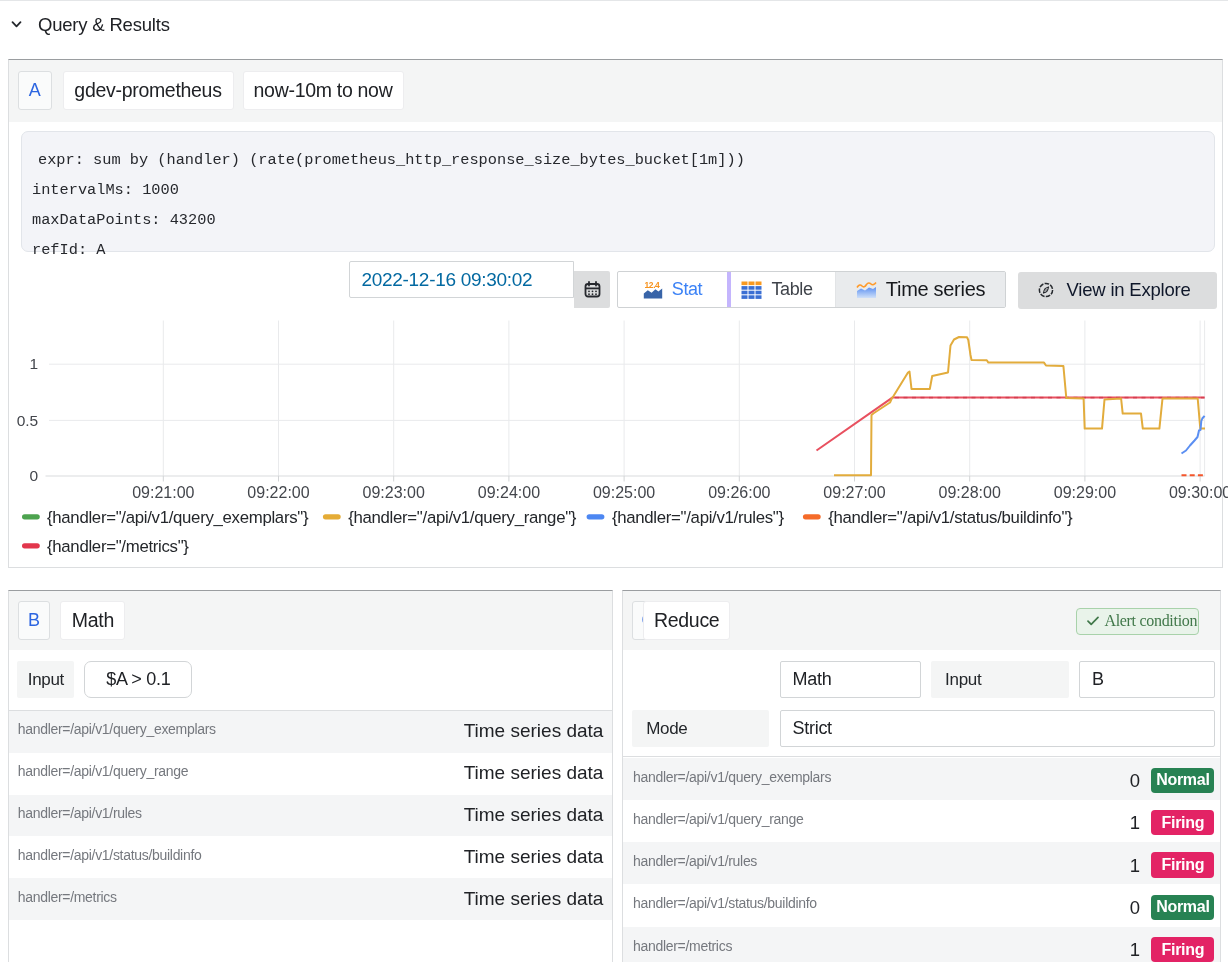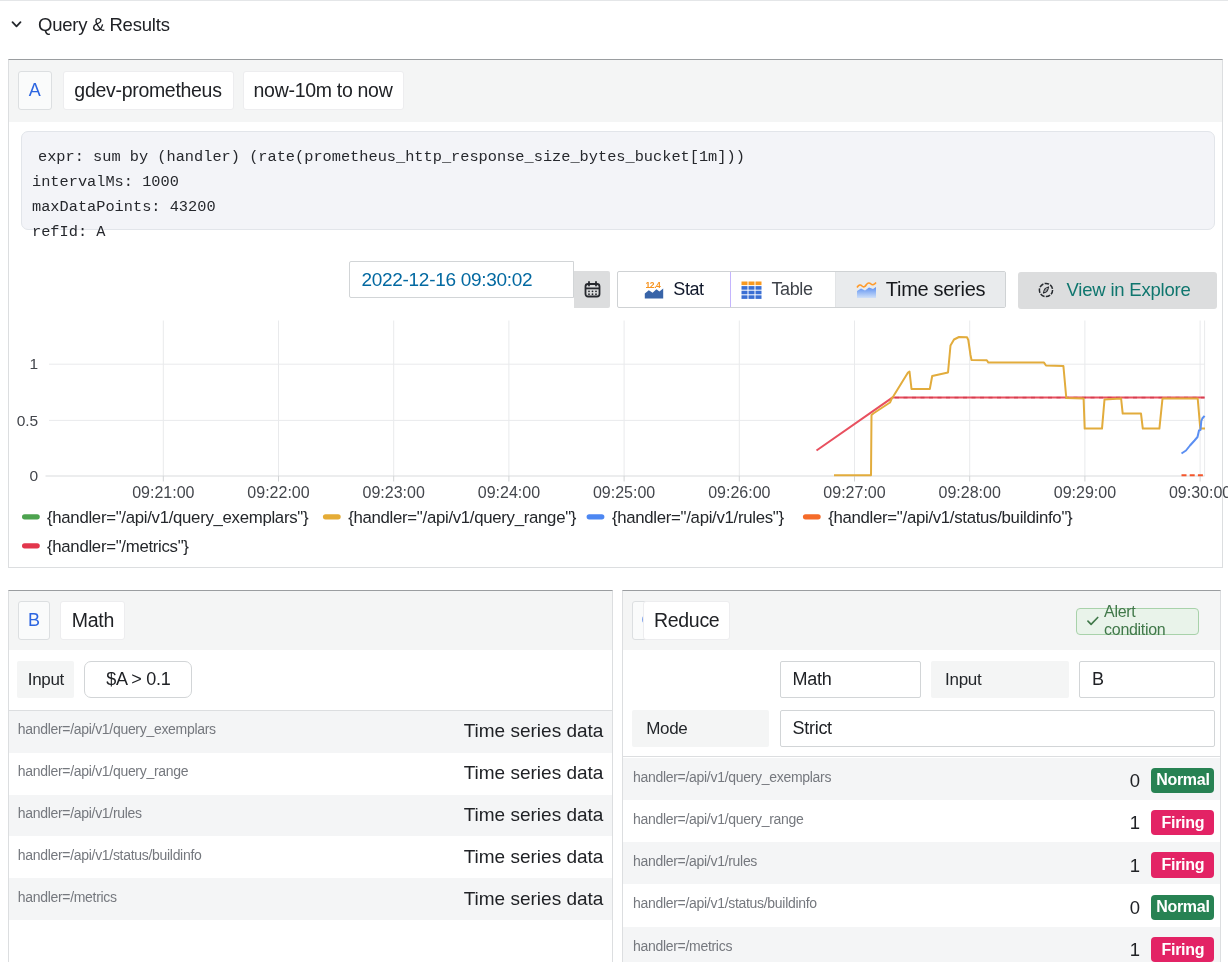--- a/index.html
+++ b/index.html
@@ -27,21 +27,21 @@
     <path d="M2.5 4.2 L6.5 8.3 L10.5 4.2" stroke="#24272c" stroke-width="1.8" stroke-linecap="round" stroke-linejoin="round"></path>
   </svg>
   <div class="abs" style="left:38px;top:14px;font-size:18.5px;font-weight:500;color:#202226;letter-spacing:-0.2px;">Query &amp; Results</div>
 
   <div class="panel" style="left:8px;top:59px;width:1215px;height:509px;"></div>
   <div class="band" style="left:9px;top:60px;width:1213px;height:62px;"></div>
   <div class="badge" style="left:17.5px;top:71px;width:34.5px;height:38.5px;">A</div>
   <div class="chip" style="left:62.5px;top:71px;width:171px;height:38.5px;">gdev-prometheus</div>
   <div class="chip" style="left:242.5px;top:71px;width:161px;height:38.5px;">now-10m to now</div>
 
-  <pre class="abs" style="left:21px;top:131px;width:1194px;height:99px;background:#f3f4f8;border:1px solid #e2e5ea;border-radius:7px;font-family:'Liberation Mono',monospace;font-size:15.3px;line-height:25px;color:#26282d;padding:13px 10px 0 10px;"><span style="padding-left:6px"></span>expr: sum by (handler) (rate(prometheus_http_response_size_bytes_bucket[1m]))
+  <pre class="abs" style="left:21px;top:131px;width:1194px;height:121px;background:#f3f4f8;border:1px solid #e2e5ea;border-radius:7px;font-family:'Liberation Mono',monospace;font-size:15.3px;line-height:30px;color:#26282d;padding:13px 10px 0 10px;"><span style="padding-left:6px"></span>expr: sum by (handler) (rate(prometheus_http_response_size_bytes_bucket[1m]))
 intervalMs: 1000
 maxDataPoints: 43200
 refId: A</pre>
 
   <div class="abs" style="left:348.5px;top:261px;width:225.5px;height:37px;background:#fff;border:1px solid #d2d5d7;border-radius:2px 0 0 2px;display:flex;align-items:center;padding-left:12px;font-size:19px;letter-spacing:-0.3px;color:#0369a1;">2022-12-16 09:30:02</div>
   <div class="abs" style="left:574px;top:271px;width:36px;height:37px;background:#dcddde;border-radius:0 2px 2px 0;display:flex;align-items:center;justify-content:center;">
     <svg width="17" height="17" viewBox="0 0 17 17" fill="none">
       <rect x="1.5" y="3" width="14" height="12.5" rx="2.5" stroke="#26292e" stroke-width="1.8"></rect>
       <line x1="1.5" y1="7.4" x2="15.5" y2="7.4" stroke="#26292e" stroke-width="1.8"></line>
       <line x1="5" y1="1" x2="5" y2="4.5" stroke="#26292e" stroke-width="1.8" stroke-linecap="round"></line>
@@ -49,21 +49,21 @@
       <circle cx="5" cy="10.3" r="0.9" fill="#26292e"></circle>
         <circle cx="8.5" cy="10.3" r="0.9" fill="#26292e"></circle>
         <circle cx="12" cy="10.3" r="0.9" fill="#26292e"></circle>
       <circle cx="5" cy="13.2" r="0.9" fill="#26292e"></circle>
         <circle cx="8.5" cy="13.2" r="0.9" fill="#26292e"></circle>
         <circle cx="12" cy="13.2" r="0.9" fill="#26292e"></circle>
     </svg>
   </div>
 
   <div class="abs" style="left:617px;top:271px;width:389px;height:37px;background:#fff;border:1px solid #cfd2d4;border-radius:2px;display:flex;">
-    <div style="width:113px;display:flex;align-items:center;justify-content:center;gap:9px;color:#0f172a;font-size:18px;letter-spacing:-0.4px;border-right:1px solid #c4b5fd;">
+    <div style="width:113px;display:flex;align-items:center;justify-content:center;gap:9px;color:#3b82f6;font-size:18px;letter-spacing:-0.4px;border-right:4px solid #c4b5fd;">
       <svg width="20" height="21" viewBox="0 0 20 21">
         <text x="1.5" y="8.5" font-size="8.5" font-weight="bold" fill="#f7931e" font-family="'Liberation Sans',sans-serif">12.4</text>
         <path d="M0.8 19.5 L0.8 14.5 L4.8 11.2 L8.6 13.8 L12.4 10.2 L15.4 12.6 L19.2 9.6 L19.2 19.5 Z" fill="#3864a8"></path>
       </svg>Stat</div>
     <div style="width:105px;display:flex;align-items:center;justify-content:flex-start;padding-left:9.5px;gap:10px;color:#3f434a;font-size:18px;letter-spacing:-0.4px;border-right:1px solid #e2e4e6;">
       <svg width="21" height="20" viewBox="0 0 21 20">
         <rect x="0.5" y="1.5" width="6" height="3.6" fill="#f99a21"></rect>
           <rect x="7.5" y="1.5" width="6" height="3.6" fill="#f99a21"></rect>
           <rect x="14.5" y="1.5" width="6" height="3.6" fill="#f99a21"></rect>
         <rect x="0.5" y="6.1" width="6" height="3.6" fill="#3b6fd3"></rect>
@@ -82,21 +82,21 @@
             <linearGradient id="tsg" x1="0" y1="0" x2="0" y2="1">
           <stop offset="0" stop-color="#5b8ff2"></stop>
               <stop offset="1" stop-color="#cfe0f8"></stop>
             </linearGradient>
           </defs>
         <path d="M1 18 L1 11 L5 8.5 L9 10.5 L13 7.5 L17 9 L20 7 L20 18 Z" fill="url(#tsg)"></path>
         <path d="M1 7.5 C3 4.5 4.5 4.5 6 6 C7.5 7.5 9 7 10.5 4.5 C12 2.5 13.5 2.5 15 4 C16.5 5.5 18.5 4.5 20 2.5" stroke="#ff9a2a" stroke-width="1.6" fill="none"></path>
       </svg>Time series</div>
   </div>
 
-  <div class="abs" style="left:1017.5px;top:272px;width:199px;height:36.5px;background:#dcddde;border-radius:3px;display:flex;align-items:center;padding-left:20px;gap:13px;font-size:18.5px;letter-spacing:-0.2px;color:#0f766e;">
+  <div class="abs" style="left:1017.5px;top:272px;width:199px;height:36.5px;background:#dcddde;border-radius:3px;display:flex;align-items:center;padding-left:20px;gap:13px;font-size:18.5px;letter-spacing:-0.2px;color:#0f172a;">
     <svg width="16" height="16" viewBox="0 0 16 16" fill="none">
       <circle cx="8" cy="8" r="6.6" stroke="#26292e" stroke-width="1.5" stroke-dasharray="4.6 1.3"></circle>
       <path d="M10.6 4.9 C10.1 7.2 9.6 8.6 8.9 9.3 C8.2 10 6.9 10.6 5.4 11.1 C5.9 8.8 6.4 7.4 7.1 6.7 C7.8 6 9.1 5.4 10.6 4.9 Z" stroke="#26292e" stroke-width="1.1" fill="none" stroke-linejoin="round"></path>
       <circle cx="8" cy="8" r="0.7" fill="#26292e"></circle>
     </svg>View in Explore</div>
 
   <svg class="abs" style="left:0;top:0;pointer-events:none;" width="1228" height="570" viewBox="0 0 1228 570">
     <g stroke="#e9eaec" stroke-width="1">
       <line x1="163.3" y1="320.5" x2="163.3" y2="476"></line>
       <line x1="278.5" y1="320.5" x2="278.5" y2="476"></line>
@@ -179,21 +179,21 @@
   <div class="abs" style="right:624.6px;top:720.4px;font-size:19px;color:#202226;">Time series data</div>
   <div class="abs" style="right:624.6px;top:762.3px;font-size:19px;color:#202226;">Time series data</div>
   <div class="abs" style="right:624.6px;top:804.2px;font-size:19px;color:#202226;">Time series data</div>
   <div class="abs" style="right:624.6px;top:846.1px;font-size:19px;color:#202226;">Time series data</div>
   <div class="abs" style="right:624.6px;top:888px;font-size:19px;color:#202226;">Time series data</div>
 
   <div class="panel" style="left:622px;top:589.5px;width:599px;height:372.5px;border-bottom:none;"></div>
   <div class="band" style="left:623px;top:591px;width:597px;height:59px;"></div>
   <div class="badge" style="left:631.7px;top:601.3px;width:32.8px;height:38.7px;">C</div>
   <div class="chip" style="left:643px;top:601.3px;width:87.4px;height:38.4px;">Reduce</div>
-  <div class="abs" style="left:1076.4px;top:608px;width:123px;height:26.7px;background:#e9f3ea;border:1px solid #a8d2aa;border-radius:4px;display:flex;align-items:center;padding-left:10px;gap:5px;color:#41784a;font-size:16px;letter-spacing:-0.3px;">
+  <div class="abs" style="left:1076.4px;top:608px;width:123px;height:26.7px;background:#e9f3ea;border:1px solid #a8d2aa;border-radius:4px;display:flex;align-items:center;padding-left:10px;gap:5px;color:#41784a;font-size:16px;letter-spacing:-0.3px;font-family:Liberation Serif, serif;">
     <svg width="12" height="10" viewBox="0 0 12 10" fill="none">
         <path d="M1 5.2 L4.2 8.4 L11 1.4" stroke="#41784a" stroke-width="1.7" stroke-linecap="round" stroke-linejoin="round"></path>
       </svg>Alert condition</div>
   <div class="inp" style="left:779.6px;top:661px;width:141.4px;height:37px;padding-left:12px;">Math</div>
   <div class="lbl" style="left:931.1px;top:661px;width:137.7px;height:37px;padding-left:14px;">Input</div>
   <div class="inp" style="left:1078.9px;top:661px;width:136.1px;height:37px;padding-left:12px;">B</div>
   <div class="lbl" style="left:632.2px;top:710px;width:137.3px;height:37px;padding-left:14px;">Mode</div>
   <div class="inp" style="left:779.6px;top:710px;width:435.4px;height:37px;padding-left:12px;">Strict</div>
   <div class="abs" style="left:623px;top:755.5px;width:597px;height:1px;background:#dcdee0;"></div>
   <div class="abs" style="left:623px;top:757.5px;width:597px;height:42.3px;background:#f4f5f6;"></div>

